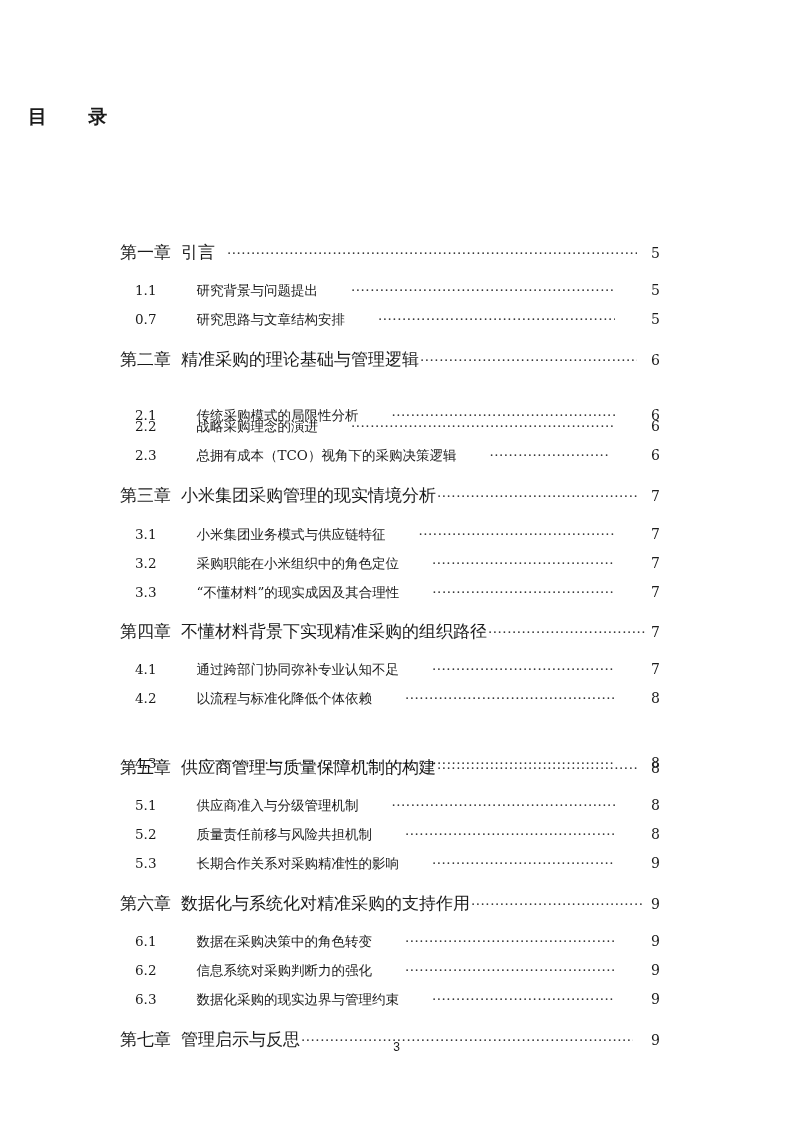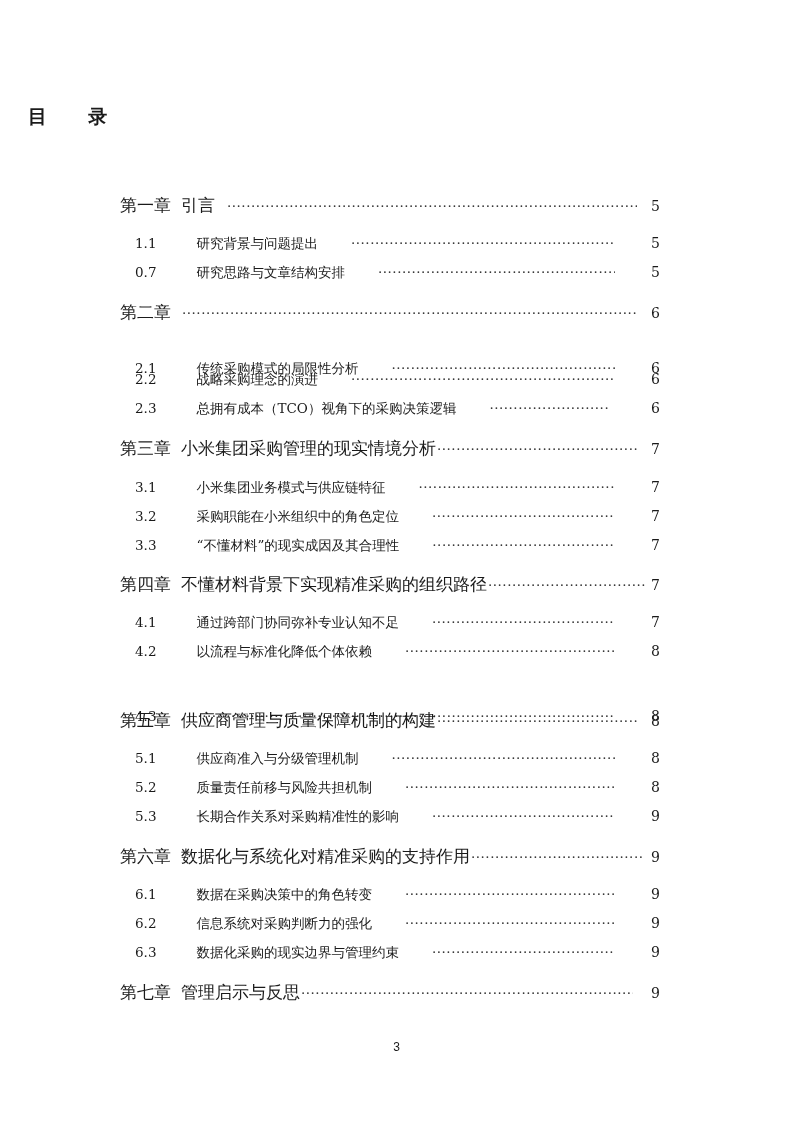--- a/index.html
+++ b/index.html
@@ -1,21 +1,21 @@
 <!DOCTYPE html>
 <html><head>
 <meta charset="utf-8">
 <style>
   html, body { margin: 0; padding: 0; background: #ffffff; }
   body { width: 793px; height: 1122px; position: relative; overflow: hidden;
          font-family: "DejaVu Serif", "Liberation Serif", serif; color: #1a1a1a; }
   .title { position: absolute; left: 0; width: 793px; top: 104px; text-align: left;
            font-family: Liberation Sans, sans-serif; font-weight: bold;
            font-size: 19px; letter-spacing: 18px; text-indent: 18px; line-height: 26px; margin-left: 10px; }
-  .row { position: absolute; display: flex; align-items: baseline; white-space: nowrap; overflow: hidden; }
+  .row { position: absolute; display: flex; align-items: baseline; white-space: nowrap; overflow: hidden; margin-top: 47px; }
   .row.chapter { left: 120px; width: 540px; font-size: 17px; line-height: 24px; }
   .row.section { left: 135px; width: 525px; font-size: 13.5px; line-height: 20px; gap: 32px; }
   .row .num { flex: none; }
   .row .label { flex: none; }
   .row.chapter .num { margin-right: 10px; }
   .row.section .num { margin-right: 8px; }
   .row .leader { flex: 1 1 auto; overflow: hidden; color: #333; letter-spacing: 0.5px; margin: 0 1px; }
   .row .leader::after { content: "··································································································································································································"; }
   .row.chapter .leader { font-size: 13.5px; }
   .row .page { flex: none; text-align: right; min-width: 12px; }
@@ -43,20 +43,21 @@
 </div>
 <div class="row section" style="top:262px">
   <span class="num">0.7</span>
   <span class="label">研究思路与文章结构安排</span>
   <span class="leader"></span>
   <span class="page">5</span>
 </div>
 
 <div class="row chapter" style="top:300px">
   <span class="num">第二章</span>
+  <span class="label">精准采购的理论基础与管理逻辑</span>
   <span class="leader"></span>
   <span class="page">6</span>
 </div>
 <div class="row section" style="top:358px">
   <span class="num">2.1</span>
   <span class="label">传统采购模式的局限性分析</span>
   <span class="leader"></span>
   <span class="page">6</span>
 </div>
 <div class="row section" style="top:369px">

